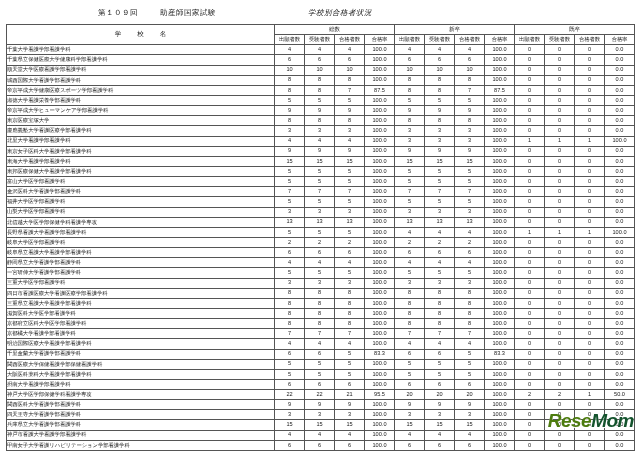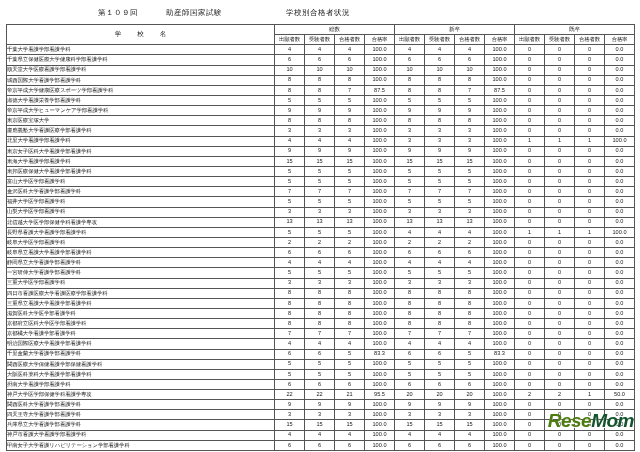--- a/index.html
+++ b/index.html
@@ -28,24 +28,25 @@
     font-size: 7.5px;
     letter-spacing: 0.5px;
     padding-left: 92px;
     margin-bottom: 4px;
     height: 12px;
   }
   .header .h-title {
     font-weight: normal;
   }
   .header .h-exam {
-    margin-left: 28px;
+    margin-left: 22px;
   }
   .header .h-sub {
-    margin-left: 64px;
+    margin-left: 92px;
+    font-style: italic;
   }
   table.grid {
     border-collapse: collapse;
     width: 628px;
     table-layout: fixed;
     font-size: 5.6px;
   }
   table.grid th, table.grid td {
     border: 0.5px solid #555;
     padding: 0;

